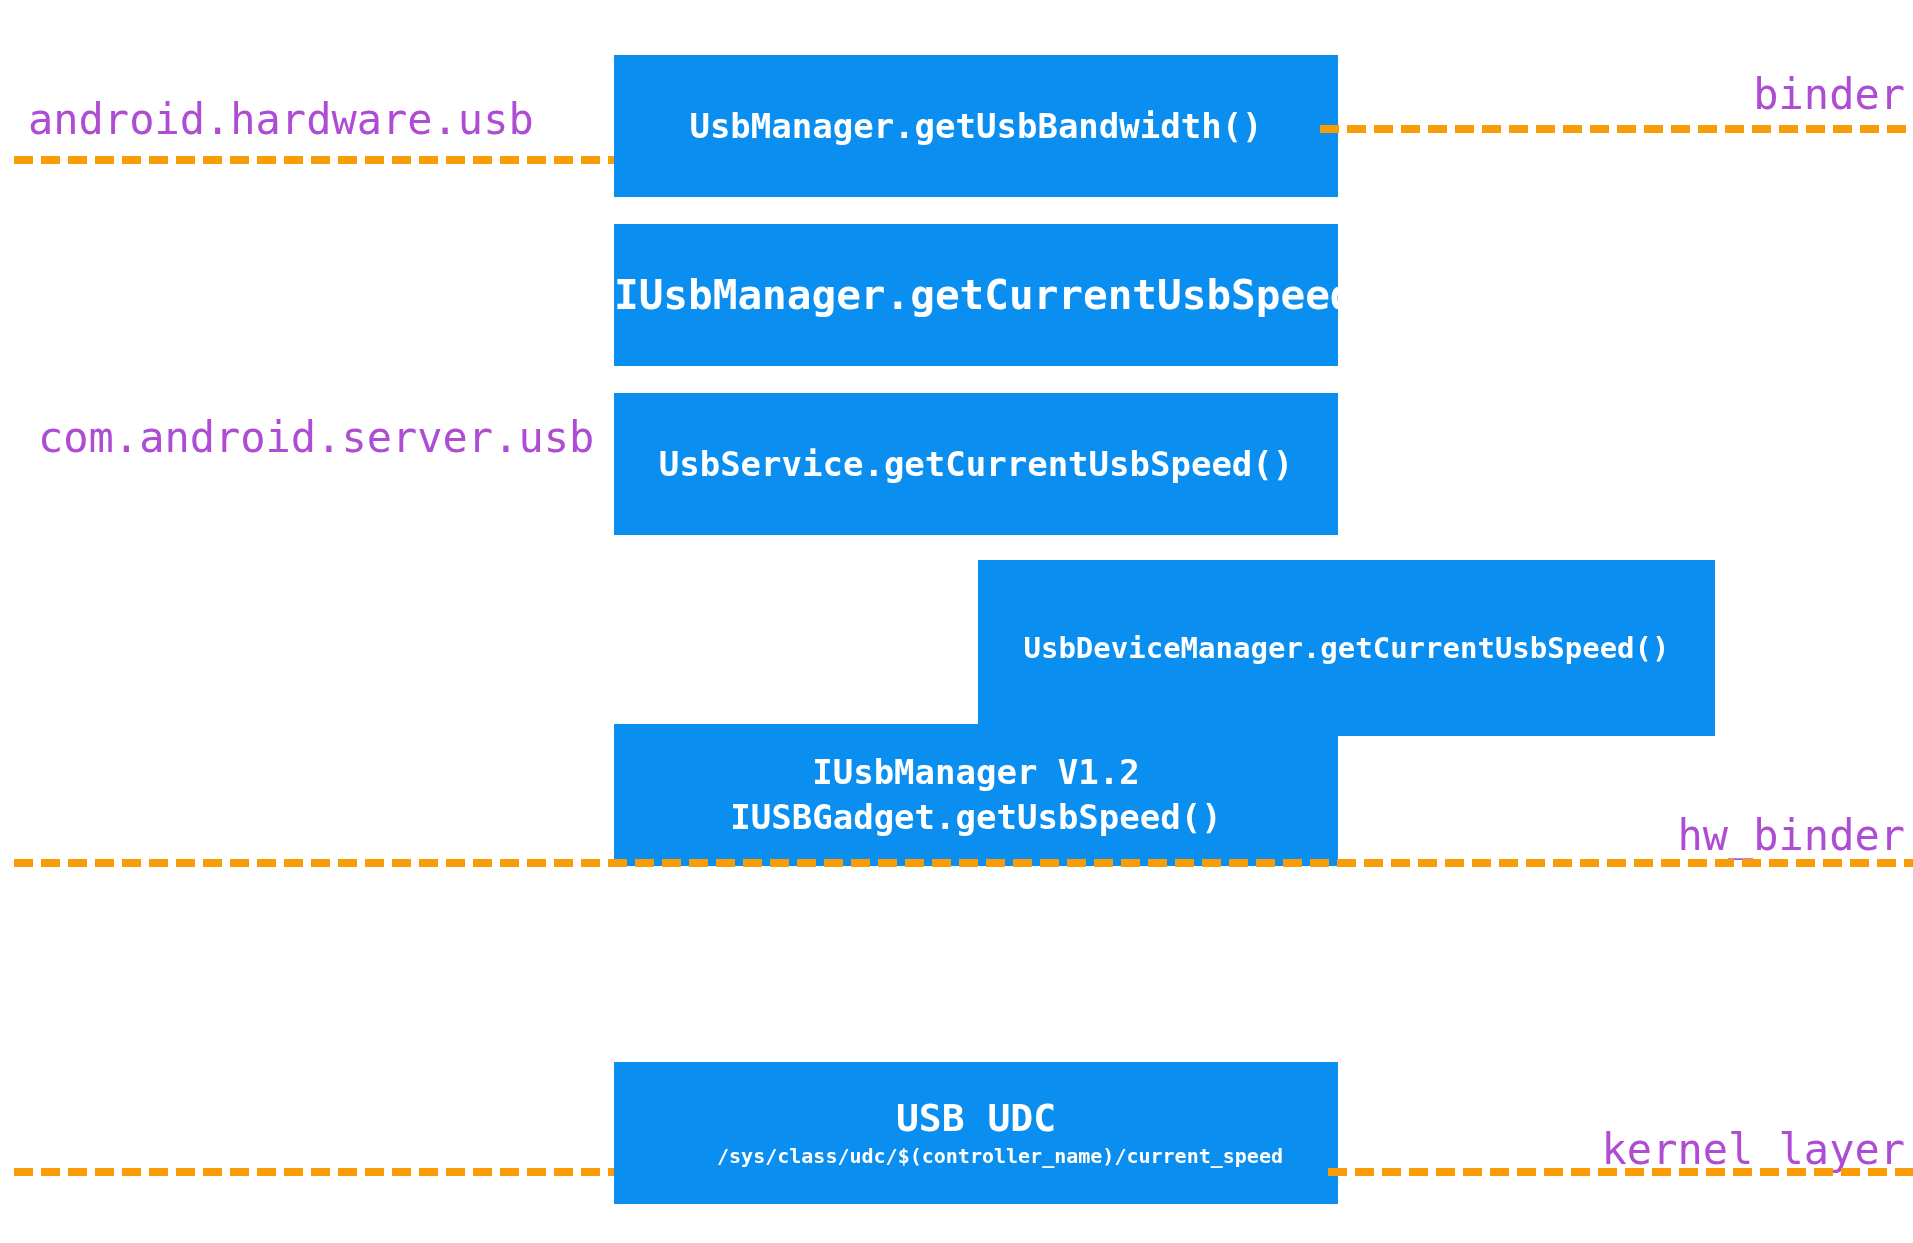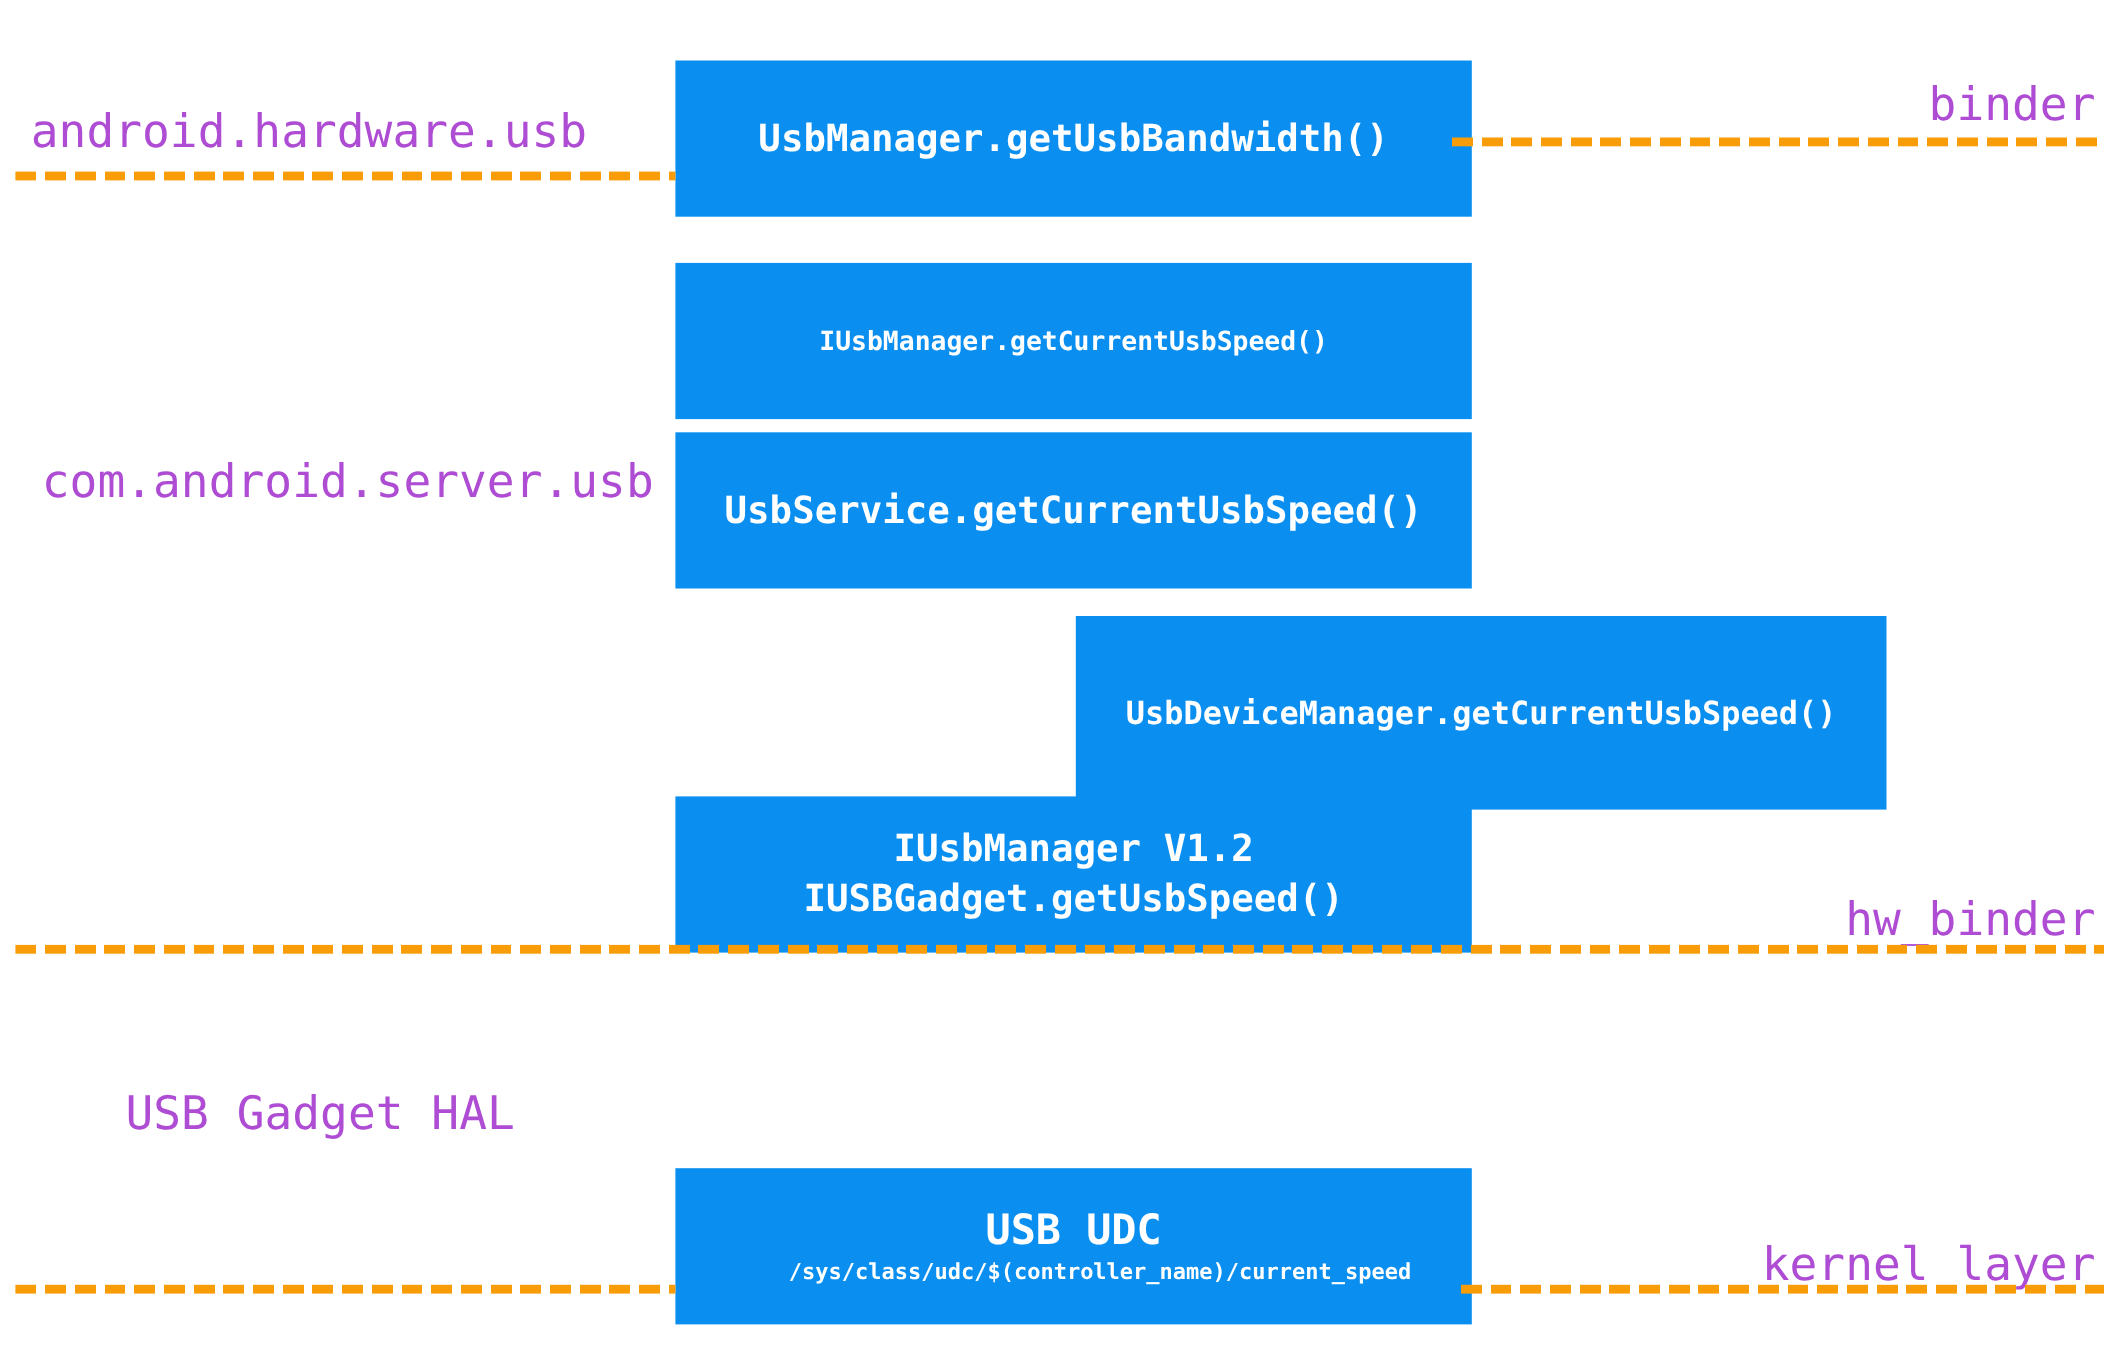--- a/index.html
+++ b/index.html
@@ -25,21 +25,21 @@
     background:var(--box-blue);
     color:var(--box-text);
     display:flex;flex-direction:column;
     justify-content:center;
     text-align:center;
     font-weight:700;
     z-index:1;
     white-space:nowrap;
   }
   .n-usb-manager   {left:614px;top:55px;  width:724px;height:142px;font-size:34px;}
-  .n-iusb-manager  {left:614px;top:224px; width:724px;height:142px;font-size:24px;margin-top:15px;}
+  .n-iusb-manager  {left:614px;top:224px; width:724px;height:142px;font-size:41px;}
   .n-usb-service   {left:614px;top:393px; width:724px;height:142px;font-size:34px;}
   .n-udm-update    {left:208px;top:560px; width:744px;height:142px;font-size:31px;}
   .n-udm-get       {left:978px;top:560px; width:737px;height:176px;font-size:29px;}
   .n-iusb-gadget   {left:614px;top:724px; width:724px;height:142px;font-size:34px;line-height:45px;}
   .n-usb-gadget    {left:614px;top:893px; width:724px;height:142px;font-size:34px;}
   .n-udc           {left:614px;top:1062px;width:724px;height:142px;}
   .udc-title{font-size:38px;line-height:46px;}
   .udc-path{font-size:20px;line-height:30px;margin-left:48px;}
   
   .layer-label{
@@ -76,21 +76,20 @@
   <div class="dash d-binder-left"></div>
   <div class="dash d-binder-right"></div>
   <div class="dash d-hwbinder"></div>
   <div class="dash d-kernel-left"></div>
   <div class="dash d-kernel-right"></div>
 
   <div class="layer-label l-framework">android.hardware.usb</div>
   <div class="layer-label l-binder">binder</div>
   <div class="layer-label l-server">com.android.server.usb</div>
   <div class="layer-label l-hwbinder">hw_binder</div>
-  <div class="layer-label l-gadgethal">USB Gadget HAL</div>
   <div class="layer-label l-kernel">kernel layer</div>
 
   <div class="node n-usb-manager">
     <span>UsbManager.getUsbBandwidth()</span>
   </div>
 
   <div class="node n-iusb-manager">
     <span>IUsbManager.getCurrentUsbSpeed()</span>
   </div>
 

